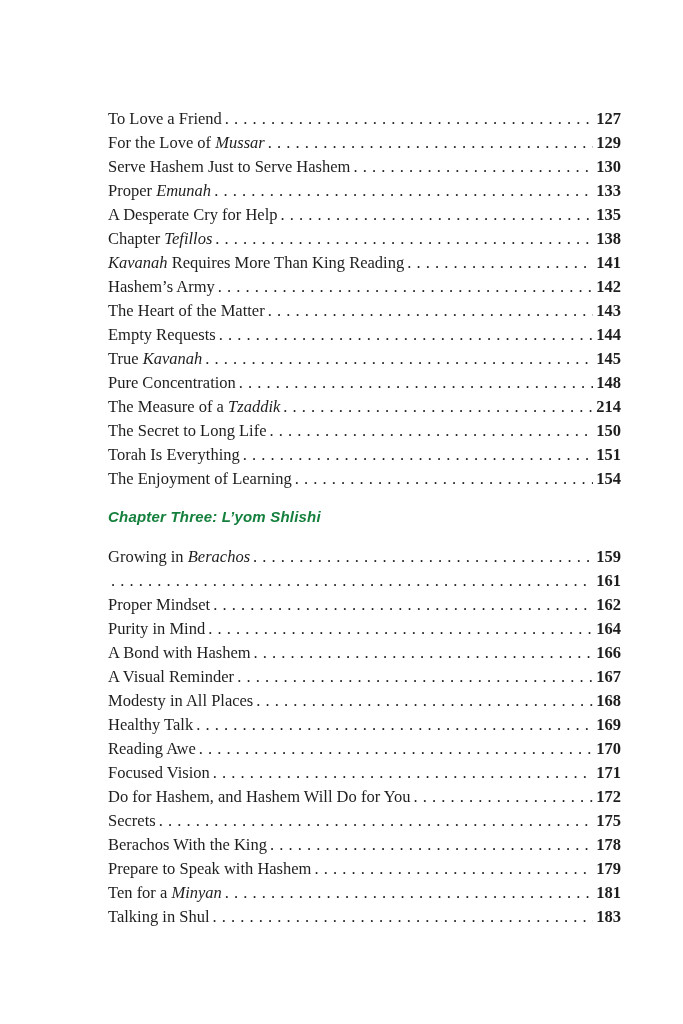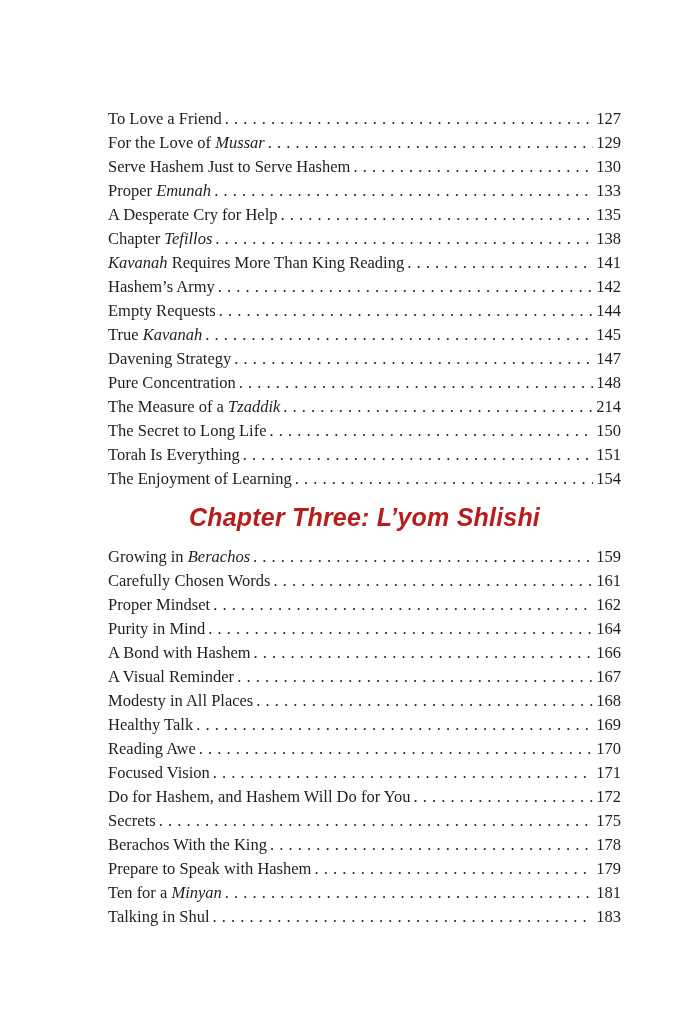--- a/index.html
+++ b/index.html
@@ -42,30 +42,31 @@
     min-width: 12px;
   }
   .toc-dots::after {
     content: ". . . . . . . . . . . . . . . . . . . . . . . . . . . . . . . . . . . . . . . . . . . . . . . . . . . . . . . . . . . . . . . . . . . . . . . . . . . . . . . .";
     white-space: nowrap;
     letter-spacing: 0.5px;
   }
   .toc-page {
     flex: 0 0 auto;
     white-space: nowrap;
+    font-weight: bold;
   }
   .chapter-heading {
-    text-align: center;
+    text-align: left;
     font-family: "Liberation Sans", "DejaVu Sans", sans-serif;
     font-weight: bold;
     font-style: italic;
-    font-size: 25px;
+    font-size: 15px;
     line-height: 26px;
     margin: 13px 0 15px 0;
-    color: #b91c1c;
+    color: #15803d;
     letter-spacing: 0.2px;
   }
 </style>
 </head>
 <body>
 
 <div class="page">
   <div id="toc-root">
       <div class="toc-section">
         <div class="toc-row">
@@ -102,33 +103,33 @@
     <span class="toc-title"><em>Kavanah</em><span> Requires More Than King Reading</span></span>
     <span class="toc-dots"></span>
     <span class="toc-page">141</span>
   </div>
         <div class="toc-row">
     <span class="toc-title"><span>Hashem’s Army</span></span>
     <span class="toc-dots"></span>
     <span class="toc-page">142</span>
   </div>
         <div class="toc-row">
+    <span class="toc-title"><span>The Heart of the Matter</span></span>
+    <span class="toc-dots"></span>
+    <span class="toc-page">143</span>
+  </div>
+        <div class="toc-row">
     <span class="toc-title"><span>Empty Requests</span></span>
     <span class="toc-dots"></span>
     <span class="toc-page">144</span>
   </div>
         <div class="toc-row">
     <span class="toc-title"><span>True </span><em>Kavanah</em></span>
     <span class="toc-dots"></span>
     <span class="toc-page">145</span>
-  </div>
-        <div class="toc-row">
-    <span class="toc-title"><span>Davening Strategy</span></span>
-    <span class="toc-dots"></span>
-    <span class="toc-page">147</span>
   </div>
         <div class="toc-row">
     <span class="toc-title"><span>Pure Concentration</span></span>
     <span class="toc-dots"></span>
     <span class="toc-page">148</span>
   </div>
         <div class="toc-row">
     <span class="toc-title"><span>The Measure of a </span><em>Tzaddik</em></span>
     <span class="toc-dots"></span>
     <span class="toc-page">214</span>
@@ -150,21 +151,20 @@
   </div>
       </div>
       <div class="chapter-heading">Chapter Three: L’yom Shlishi</div>
       <div class="toc-section">
         <div class="toc-row">
     <span class="toc-title"><span>Growing in </span><em>Berachos</em></span>
     <span class="toc-dots"></span>
     <span class="toc-page">159</span>
   </div>
         <div class="toc-row">
-    <span class="toc-title"><span>Carefully Chosen Words</span></span>
     <span class="toc-dots"></span>
     <span class="toc-page">161</span>
   </div>
         <div class="toc-row">
     <span class="toc-title"><span>Proper Mindset</span></span>
     <span class="toc-dots"></span>
     <span class="toc-page">162</span>
   </div>
         <div class="toc-row">
     <span class="toc-title"><span>Purity in Mind</span></span>

